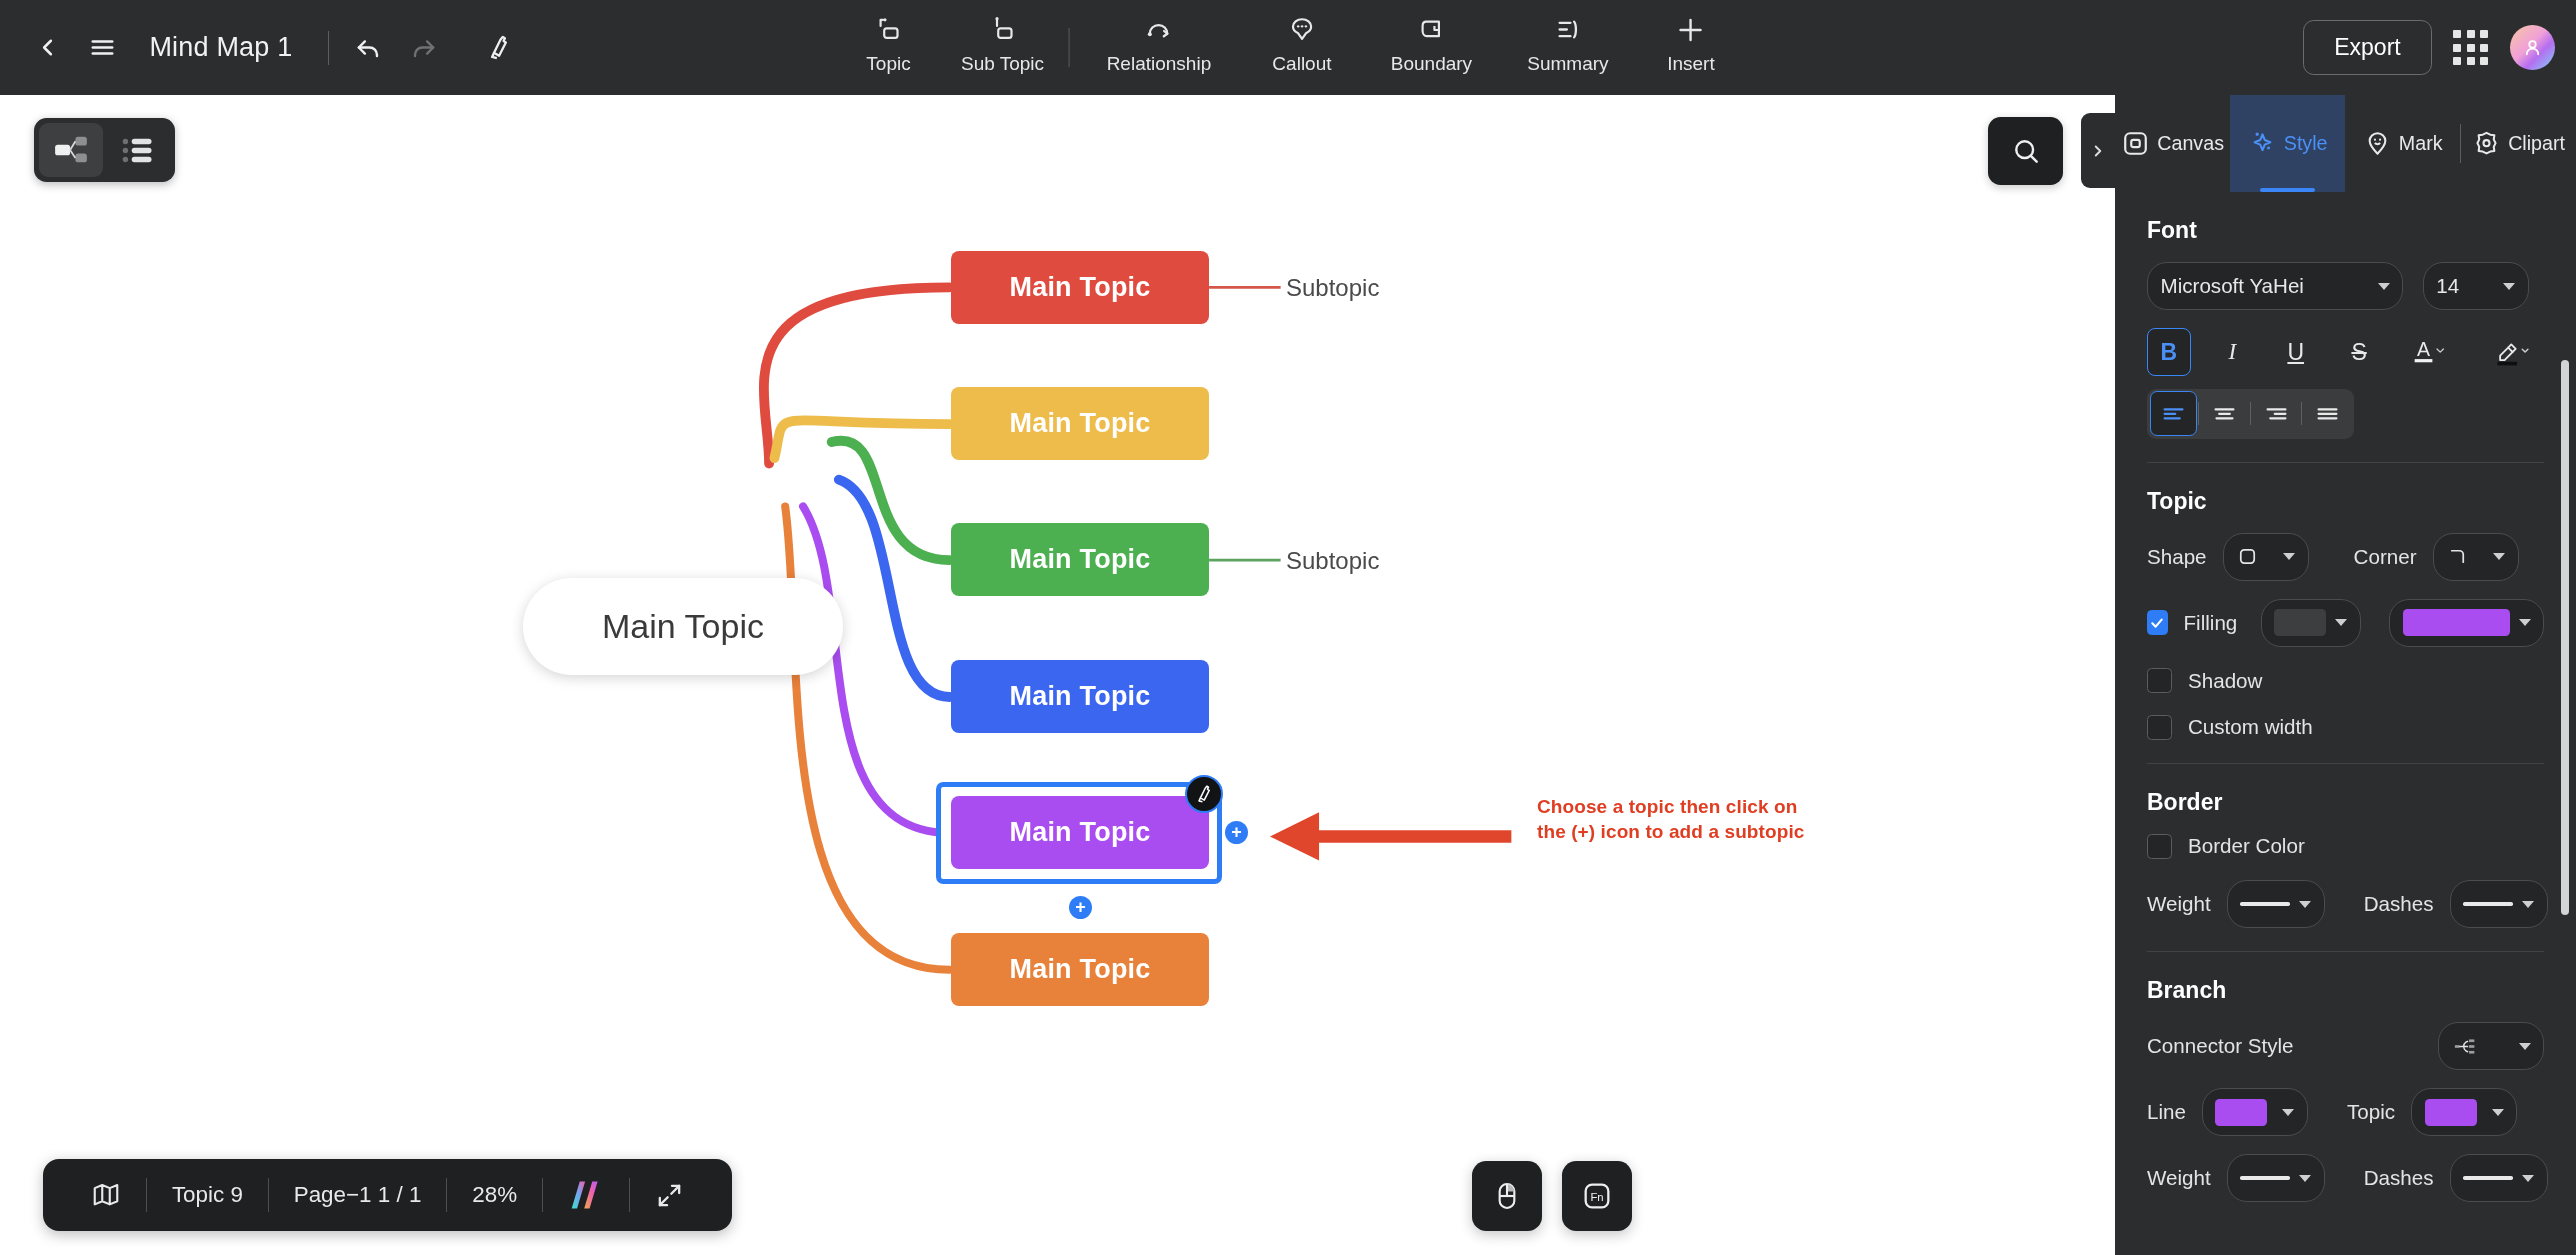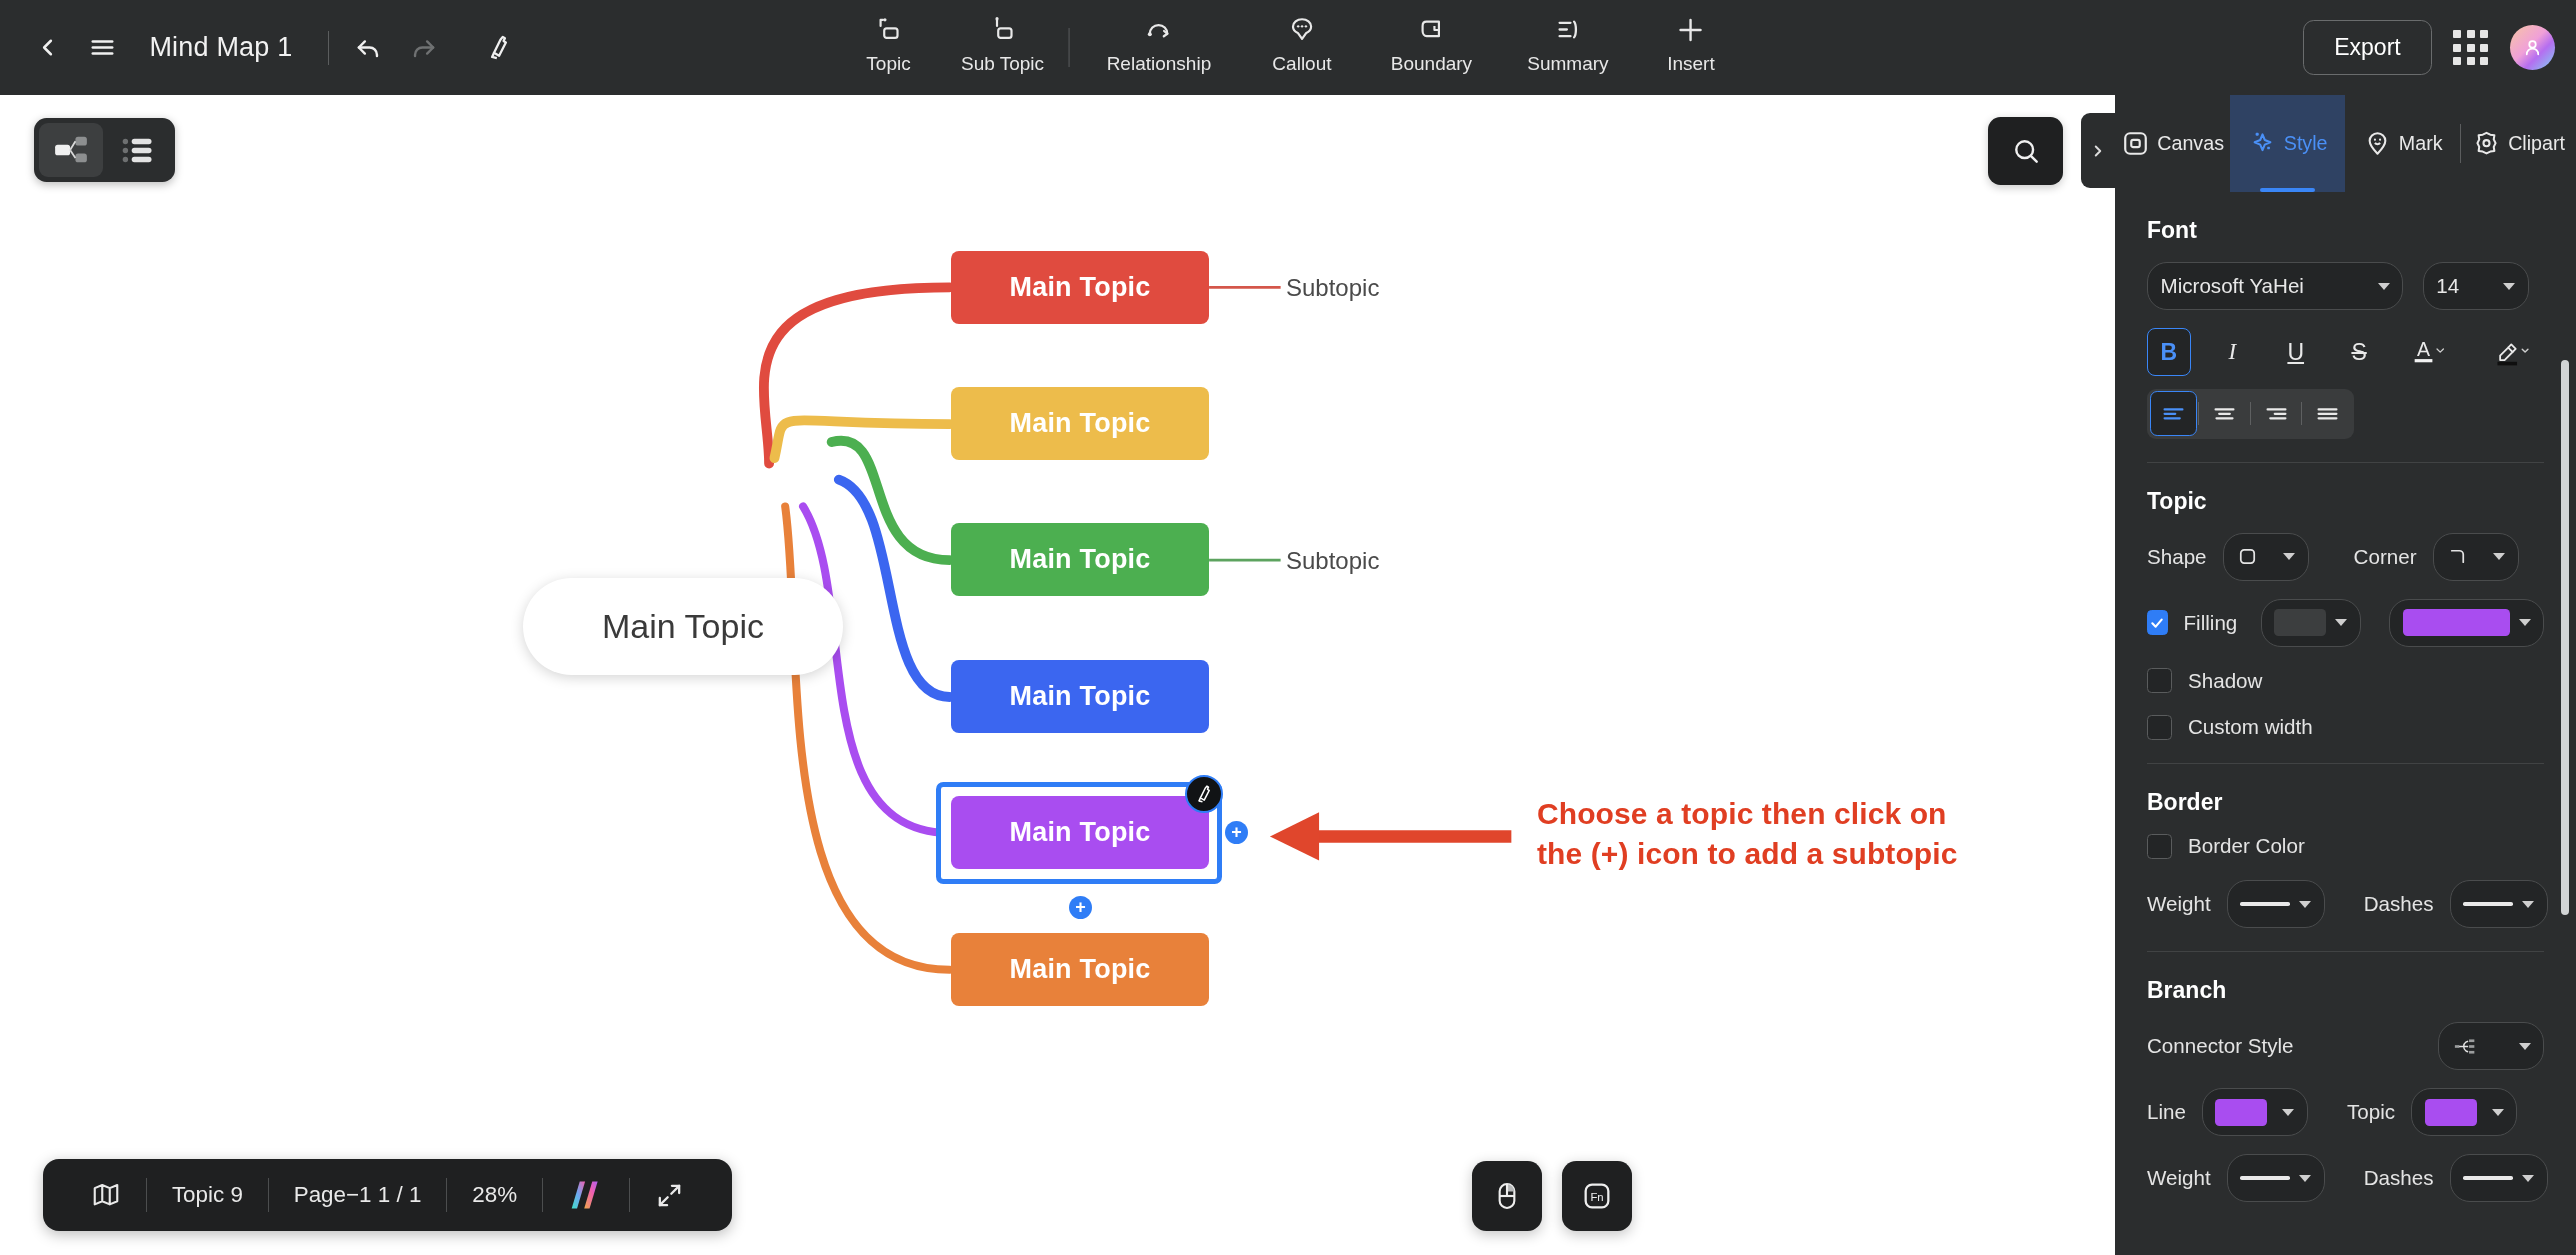--- a/index.html
+++ b/index.html
@@ -109,21 +109,21 @@
     display:flex; align-items:center; justify-content:center;
   }
   .brush-badge {
     position: absolute; width: 38px; height: 38px; border-radius: 50%;
     background: #111315; border: 2.7px solid #2f7df6; display:flex;
     align-items:center; justify-content:center; cursor:pointer;
   }
 
   
   .anno-text {
-    position: absolute; color: #e03e22; font-size: 30px; font-weight: 700;
+    position: absolute; color: #e03e22; font-size: 19px; font-weight: 700;
     line-height: 1.32; white-space: pre-line; letter-spacing: 0.1px;
   }
 
   
   .statusbar {
     position: absolute; left: 43px; bottom: 25px; height: 72px;
     background: #1f2021; border-radius: 16px; display: flex; align-items: center;
     padding: 11px 23px; gap: 0; box-shadow: 0 3.6px 14.3px rgba(0,0,0,.25);
   }
   .sb-item {

